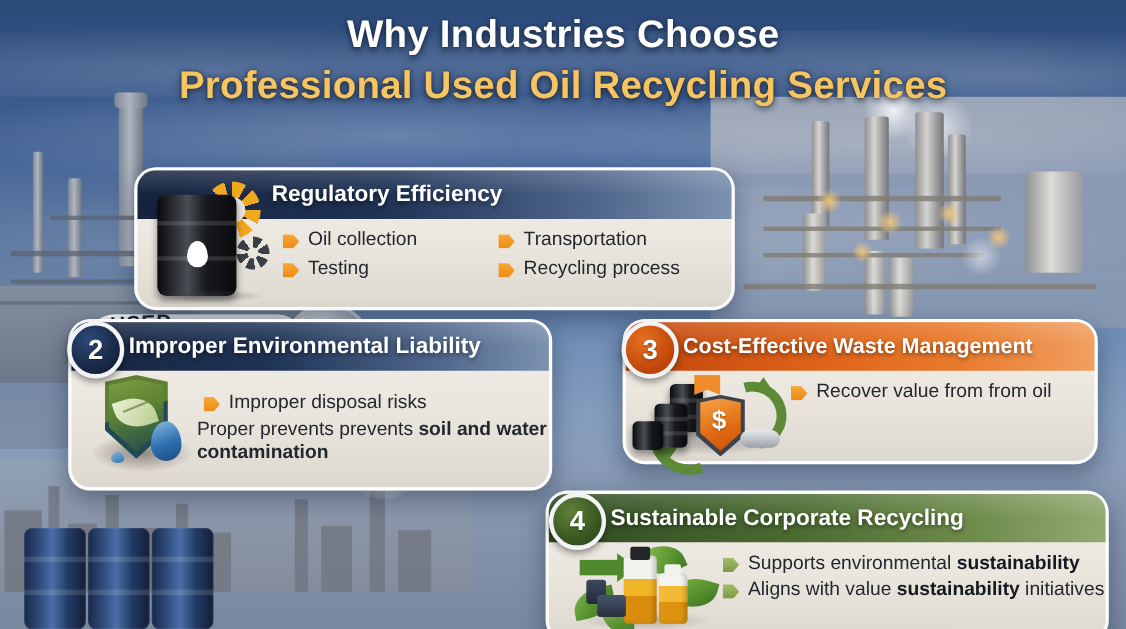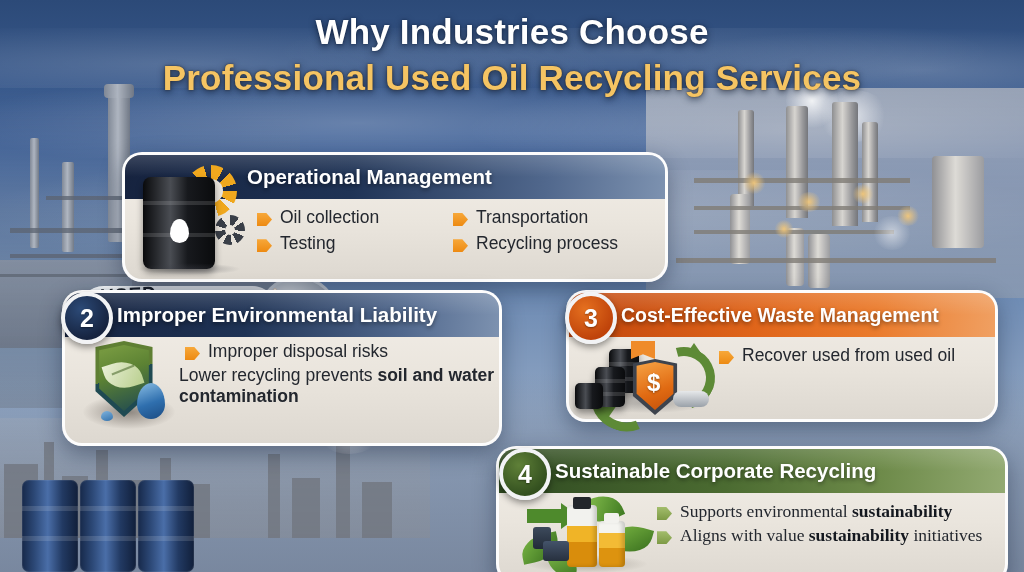--- a/index.html
+++ b/index.html
@@ -236,21 +236,21 @@
   </div>
 
   <div id="title-block">
     <div id="title-line1">Why Industries Choose</div>
     <div id="title-line2">Professional Used Oil Recycling Services</div>
   </div>
 
   <div class="card" id="card-1" style="left:122px;top:152px;width:540px;height:124px;">
     <div class="card-head navy">
       <div class="sheen"></div>
-      <div class="card-title" style="margin-left:122px;">Operational Management</div>
+      <div class="card-title" style="margin-left:122px;">Regulatory Efficiency</div>
     </div>
     <div class="card-body" style="height:77px;">
 
       <div class="iconart" style="width:120px;height:118px;position:absolute;left:4px;top:-40px;">
         <div class="gear big" style="left:56px;top:6px;width:52px;height:52px;
              background:conic-gradient(#f0a81e 0 8%,transparent 8% 12.5%,#f0a81e 12.5% 20.5%,transparent 20.5% 25%,
              #f0a81e 25% 33%,transparent 33% 37.5%,#f0a81e 37.5% 45.5%,transparent 45.5% 50%,
              #f0a81e 50% 58%,transparent 58% 62.5%,#f0a81e 62.5% 70.5%,transparent 70.5% 75%,
              #f0a81e 75% 83%,transparent 83% 87.5%,#f0a81e 87.5% 95.5%,transparent 95.5% 100%);"></div>
         <div style="position:absolute;left:70px;top:20px;width:24px;height:24px;border-radius:50%;
@@ -310,27 +310,27 @@
              background:linear-gradient(135deg,#e9efd6,#b9cf8e);
              border-radius:0 70% 0 70%;transform:rotate(-18deg);"></div>
         <div style="position:absolute;left:40px;top:30px;width:24px;height:2px;background:rgba(80,110,50,.6);
              transform:rotate(-22deg);"></div>
         <div class="drop" style="left:66px;top:44px;width:28px;height:36px;
              background:linear-gradient(160deg,#89bde4,#2f6fae 55%,#1c4c83);"></div>
         <div class="drop" style="left:30px;top:72px;width:12px;height:10px;
              background:linear-gradient(160deg,#7fb3dd,#3573ad);"></div>
       </div>
 
-      <div class="bullets" style="margin-left:120px;margin-top:4px;">
+      <div class="bullets" style="margin-left:120px;margin-top:18px;">
         <div class="bullet">
           <span class="mark orange"></span>
           <span class="btext">Improper disposal risks</span>
         </div>
         <div class="note" style="margin-top:3px;margin-left:-6px;">
-          <span>Lower recycling prevents </span><b>soil and water contamination</b>
+          <span>Proper prevents prevents </span><b>soil and water contamination</b>
         </div>
       </div>
     </div>
   </div>
 
   <div class="card" id="card-3" style="left:566px;top:290px;width:426px;height:126px;">
     <div class="card-head orange">
       <div class="sheen"></div>
       <div class="card-title" style="margin-left:52px;font-size:19.5px;">Cost-Effective Waste Management</div>
     </div>
@@ -372,21 +372,21 @@
         <div style="position:absolute;left:72px;top:32px;color:#fff;font-size:24px;font-weight:bold;
              text-shadow:0 1px 2px rgba(0,0,0,.35);line-height:1;">$</div>
 
         <div style="position:absolute;left:98px;top:52px;width:36px;height:16px;border-radius:8px;
              background:linear-gradient(180deg,#e6e8ea,#9aa1a9);"></div>
       </div>
 
       <div class="bullets" style="margin-left:150px;margin-top:8px;">
         <div class="bullet">
           <span class="mark orange"></span>
-          <span class="btext">Recover used from used oil</span>
+          <span class="btext">Recover value from from oil</span>
         </div>
       </div>
     </div>
   </div>
 
   <div class="card" id="card-4" style="left:496px;top:446px;width:506px;height:132px;">
     <div class="card-head green">
       <div class="sheen"></div>
       <div class="card-title" style="margin-left:56px;">Sustainable Corporate Recycling</div>
     </div>
@@ -419,21 +419,21 @@
              background:linear-gradient(180deg,#f4f4f0 0 26%,#f3bb35 26% 58%,#dd930f 58% 100%);
              box-shadow:inset -3px 0 4px rgba(0,0,0,.18);"></div>
         <div style="position:absolute;left:85px;top:18px;width:15px;height:10px;border-radius:2px;background:#f2f2ee;"></div>
 
         <div style="position:absolute;left:14px;top:32px;width:18px;height:22px;border-radius:3px;
              background:linear-gradient(180deg,#3d4a5c,#222b38);"></div>
         <div style="position:absolute;left:24px;top:46px;width:26px;height:20px;border-radius:3px;
              background:linear-gradient(180deg,#44536a,#27303e);"></div>
       </div>
 
-      <div class="bullets" style="margin-left:158px;margin-top:8px;font-family:Liberation Serif, serif;">
+      <div class="bullets" style="margin-left:158px;margin-top:8px;">
         <div class="bullet">
           <span class="mark green"></span>
           <span class="btext"><span>Supports environmental </span><b>sustainability</b></span>
         </div>
         <div class="bullet">
           <span class="mark green"></span>
           <span class="btext"><span>Aligns with value </span><b>sustainability</b><span> initiatives</span></span>
         </div>
       </div>
     </div>

